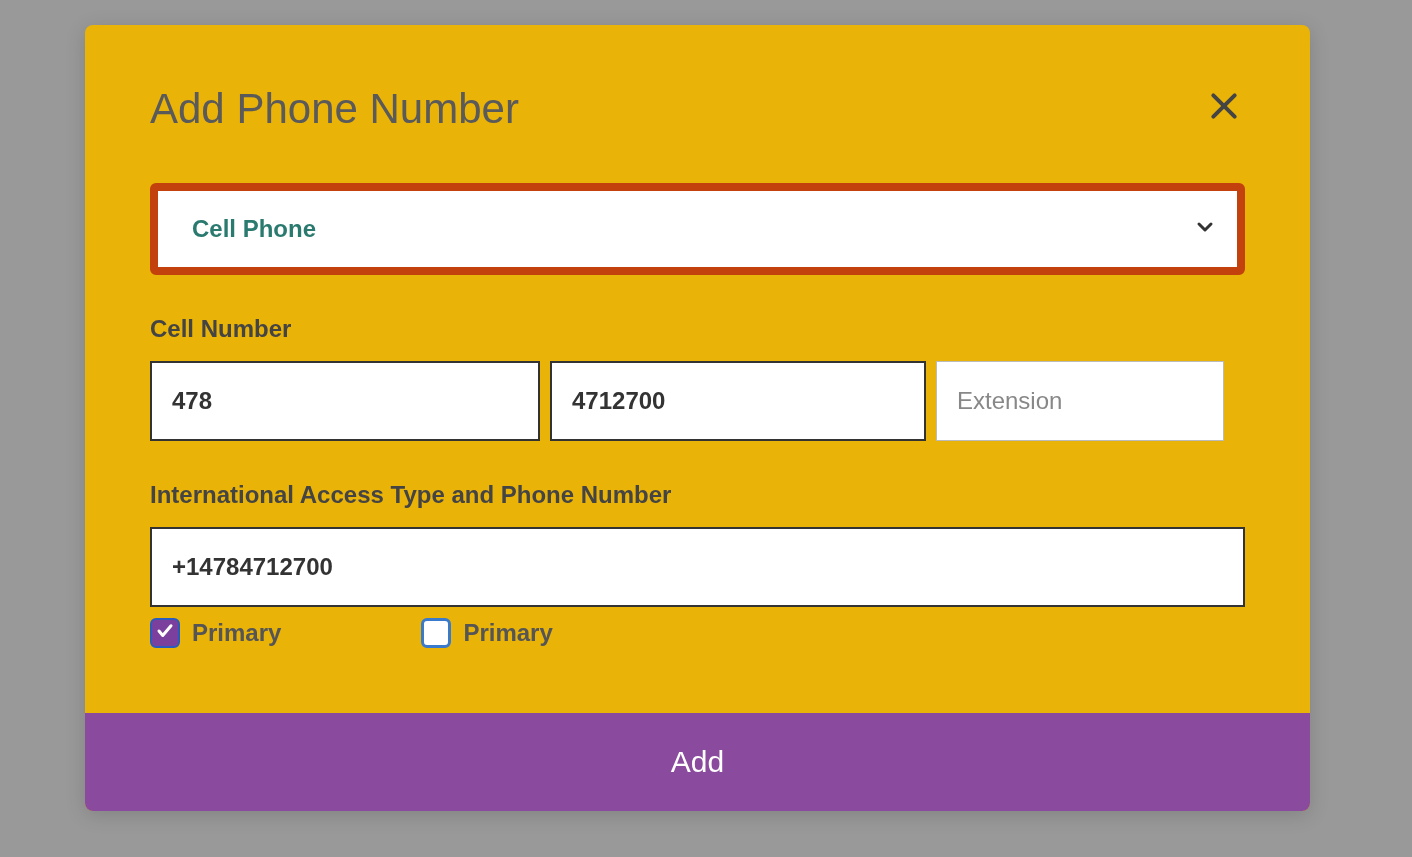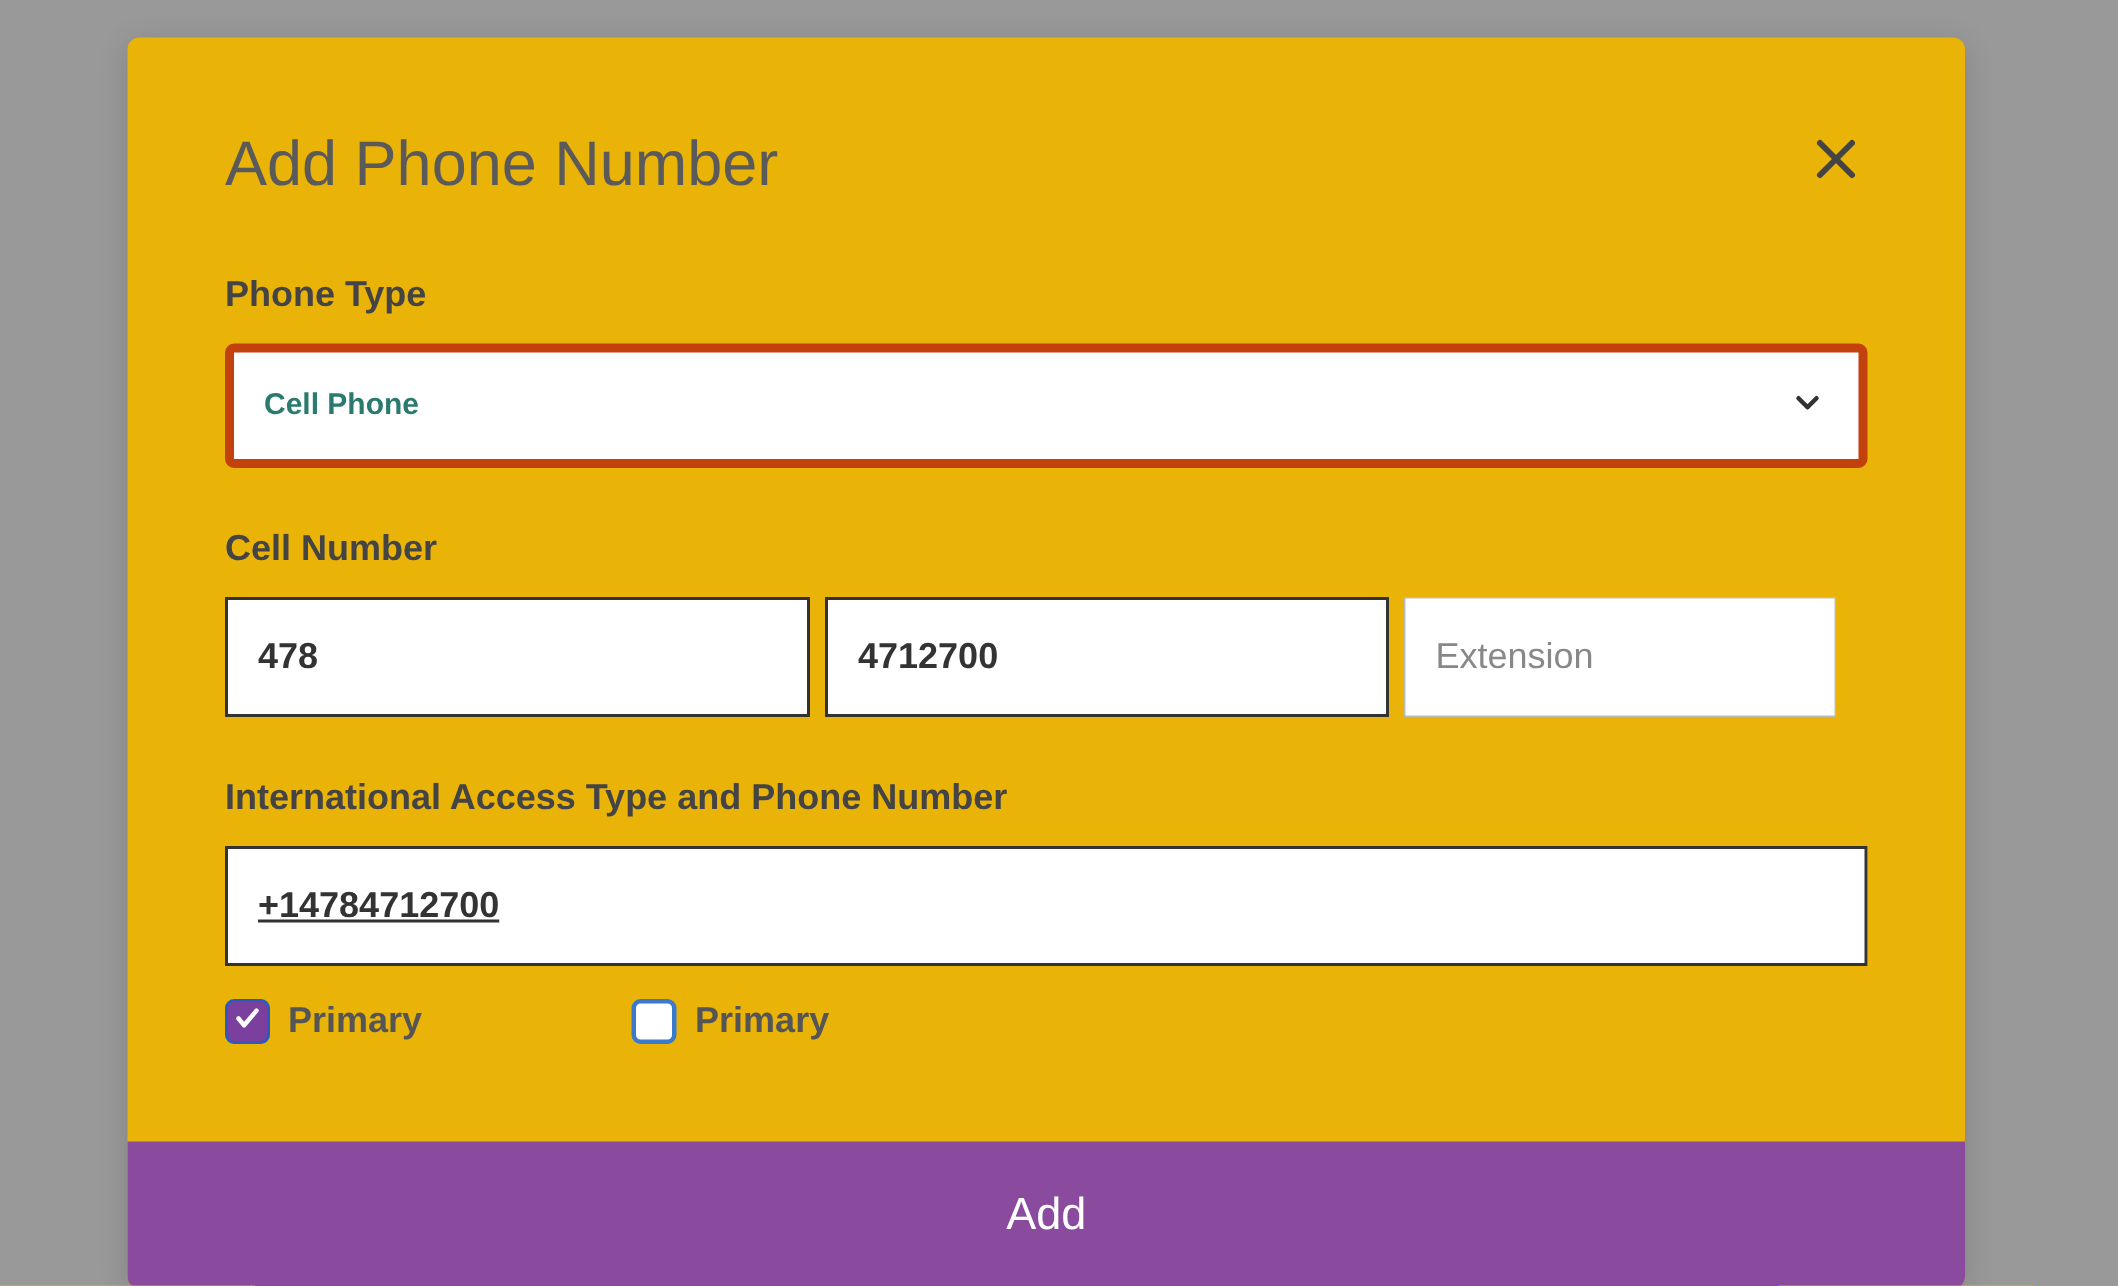--- a/index.html
+++ b/index.html
@@ -66,25 +66,25 @@
     }
     
     .select-wrapper {
       position: relative;
       width: 100%;
       margin-bottom: 40px;
     }
     
     .select-field {
       width: 100%;
-      padding: 24px 20px;
-      font-size: 20px;
+      padding: 24px 34px;
+      font-size: 24px;
       font-weight: bold;
       color: #2a7a6f;
-      border: 6px solid #c2410c;
+      border: 8px solid #c2410c;
       border-radius: 6px;
       background: #ffffff;
       appearance: none;
       cursor: pointer;
     }
     
     .select-chevron {
       position: absolute;
       right: 28px;
       top: 50%;
@@ -129,22 +129,21 @@
       color: #333333;
     }
     
     .input-extension::placeholder {
       color: #888888;
       font-weight: normal;
     }
     
     .input-international {
       width: 100%;
-      margin-bottom: 22px;
-      text-decoration: underline;
+      margin-bottom: 11px;
     }
     
     .checkbox-row {
       display: flex;
       gap: 140px;
       align-items: flex-start;
       margin-bottom: 35px;
     }
     
     .checkbox-group {
@@ -208,21 +207,20 @@
       <button class="close-btn">
         <span>
           <svg viewBox="0 0 24 24" fill="none" stroke="currentColor" stroke-width="3" stroke-linecap="round">
             <line x1="4" y1="4" x2="20" y2="20"></line>
             <line x1="20" y1="4" x2="4" y2="20"></line>
           </svg>
         </span>
       </button>
     </div>
     
-    <label class="field-label">Phone Type</label>
     <div class="select-wrapper">
       <div class="select-field">Cell Phone</div>
       <span class="select-chevron">
         <svg viewBox="0 0 24 24" fill="none" stroke="currentColor" stroke-width="3" stroke-linecap="round" stroke-linejoin="round">
           <polyline points="6 9 12 15 18 9"></polyline>
         </svg>
       </span>
     </div>
     
     <label class="field-label">Cell Number</label>

